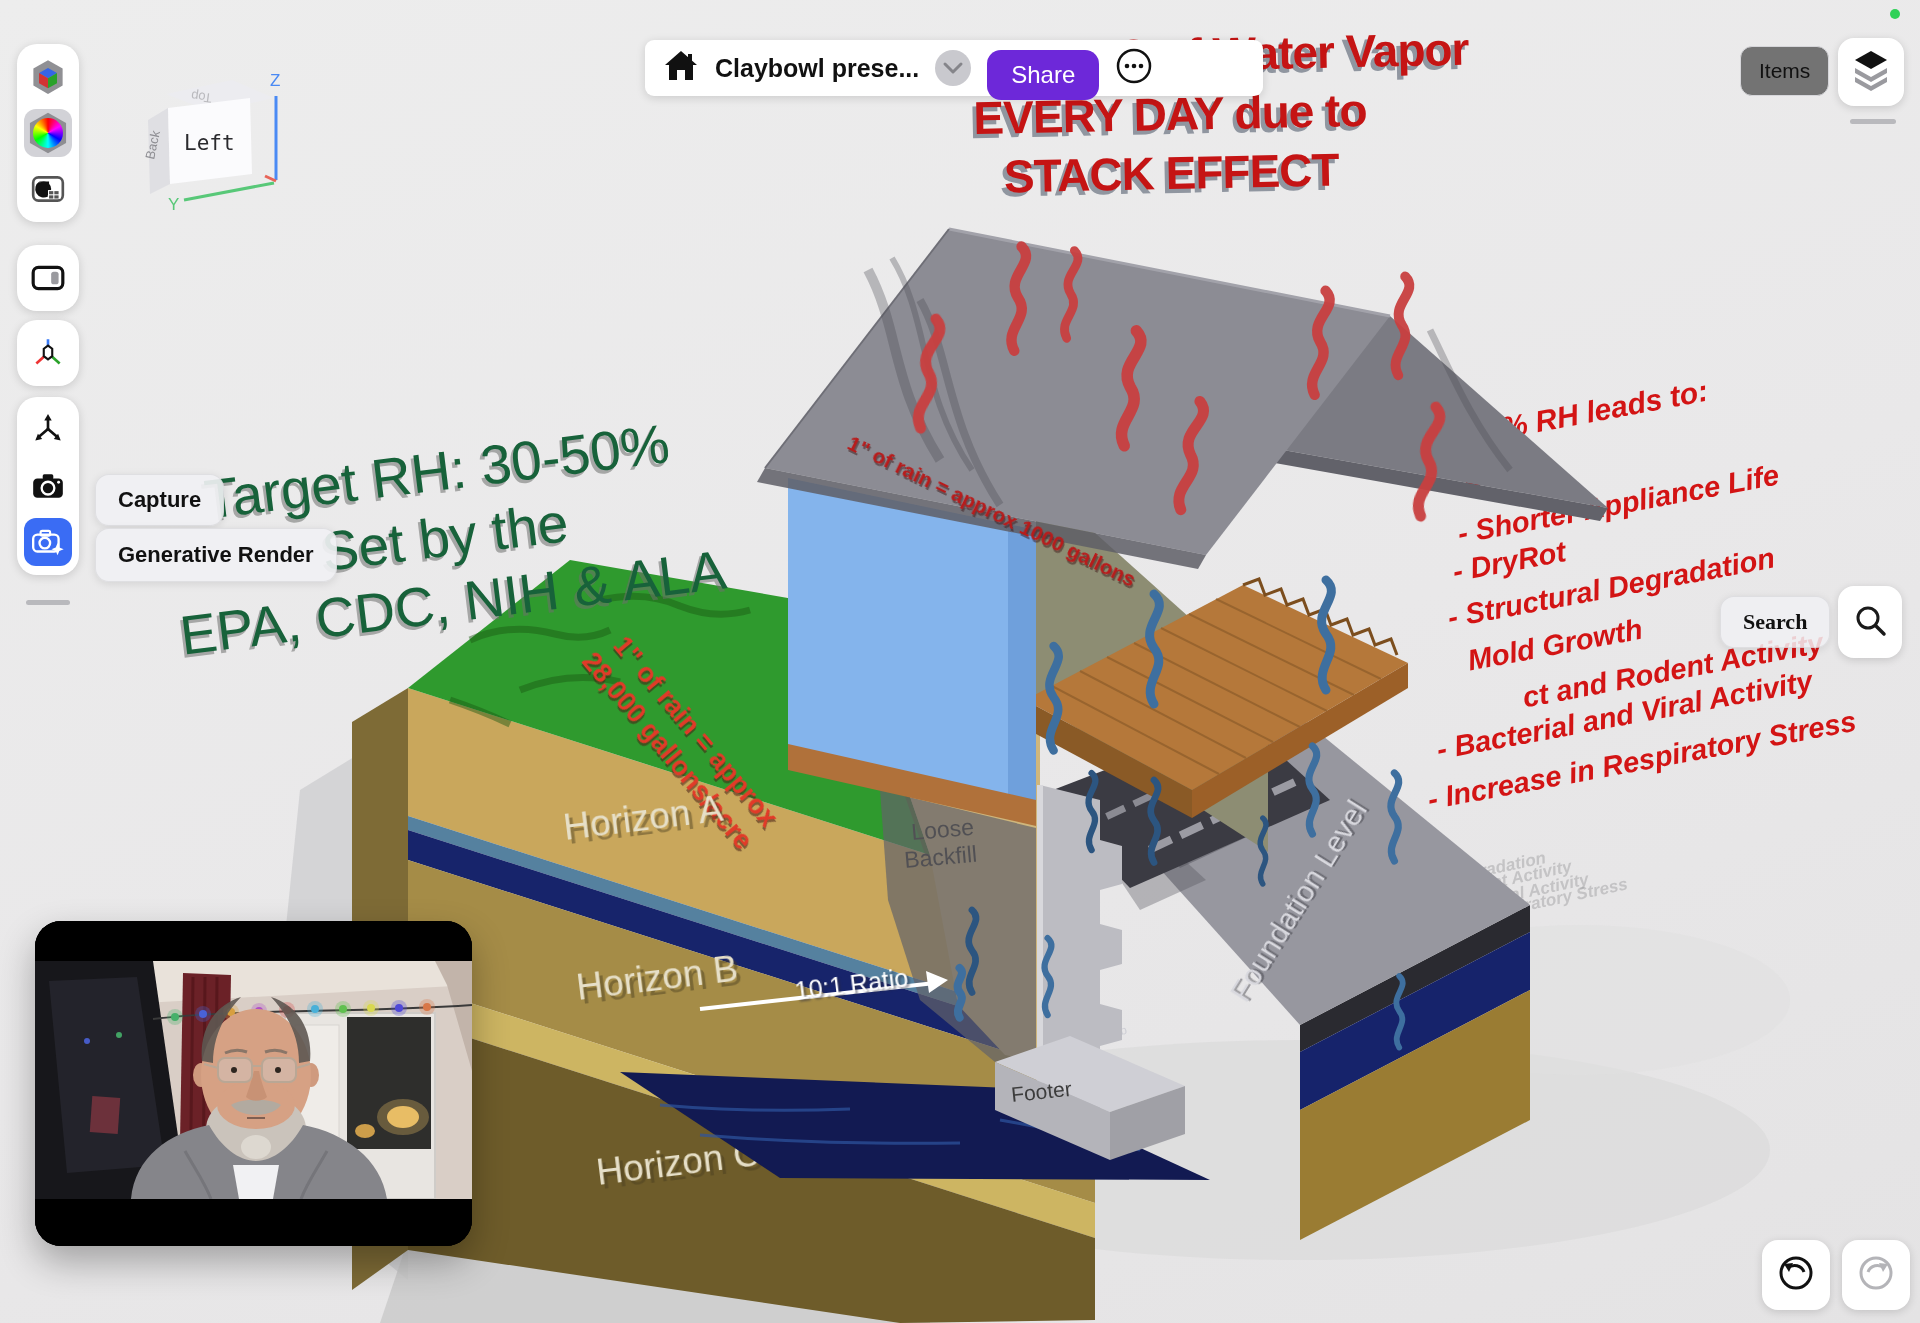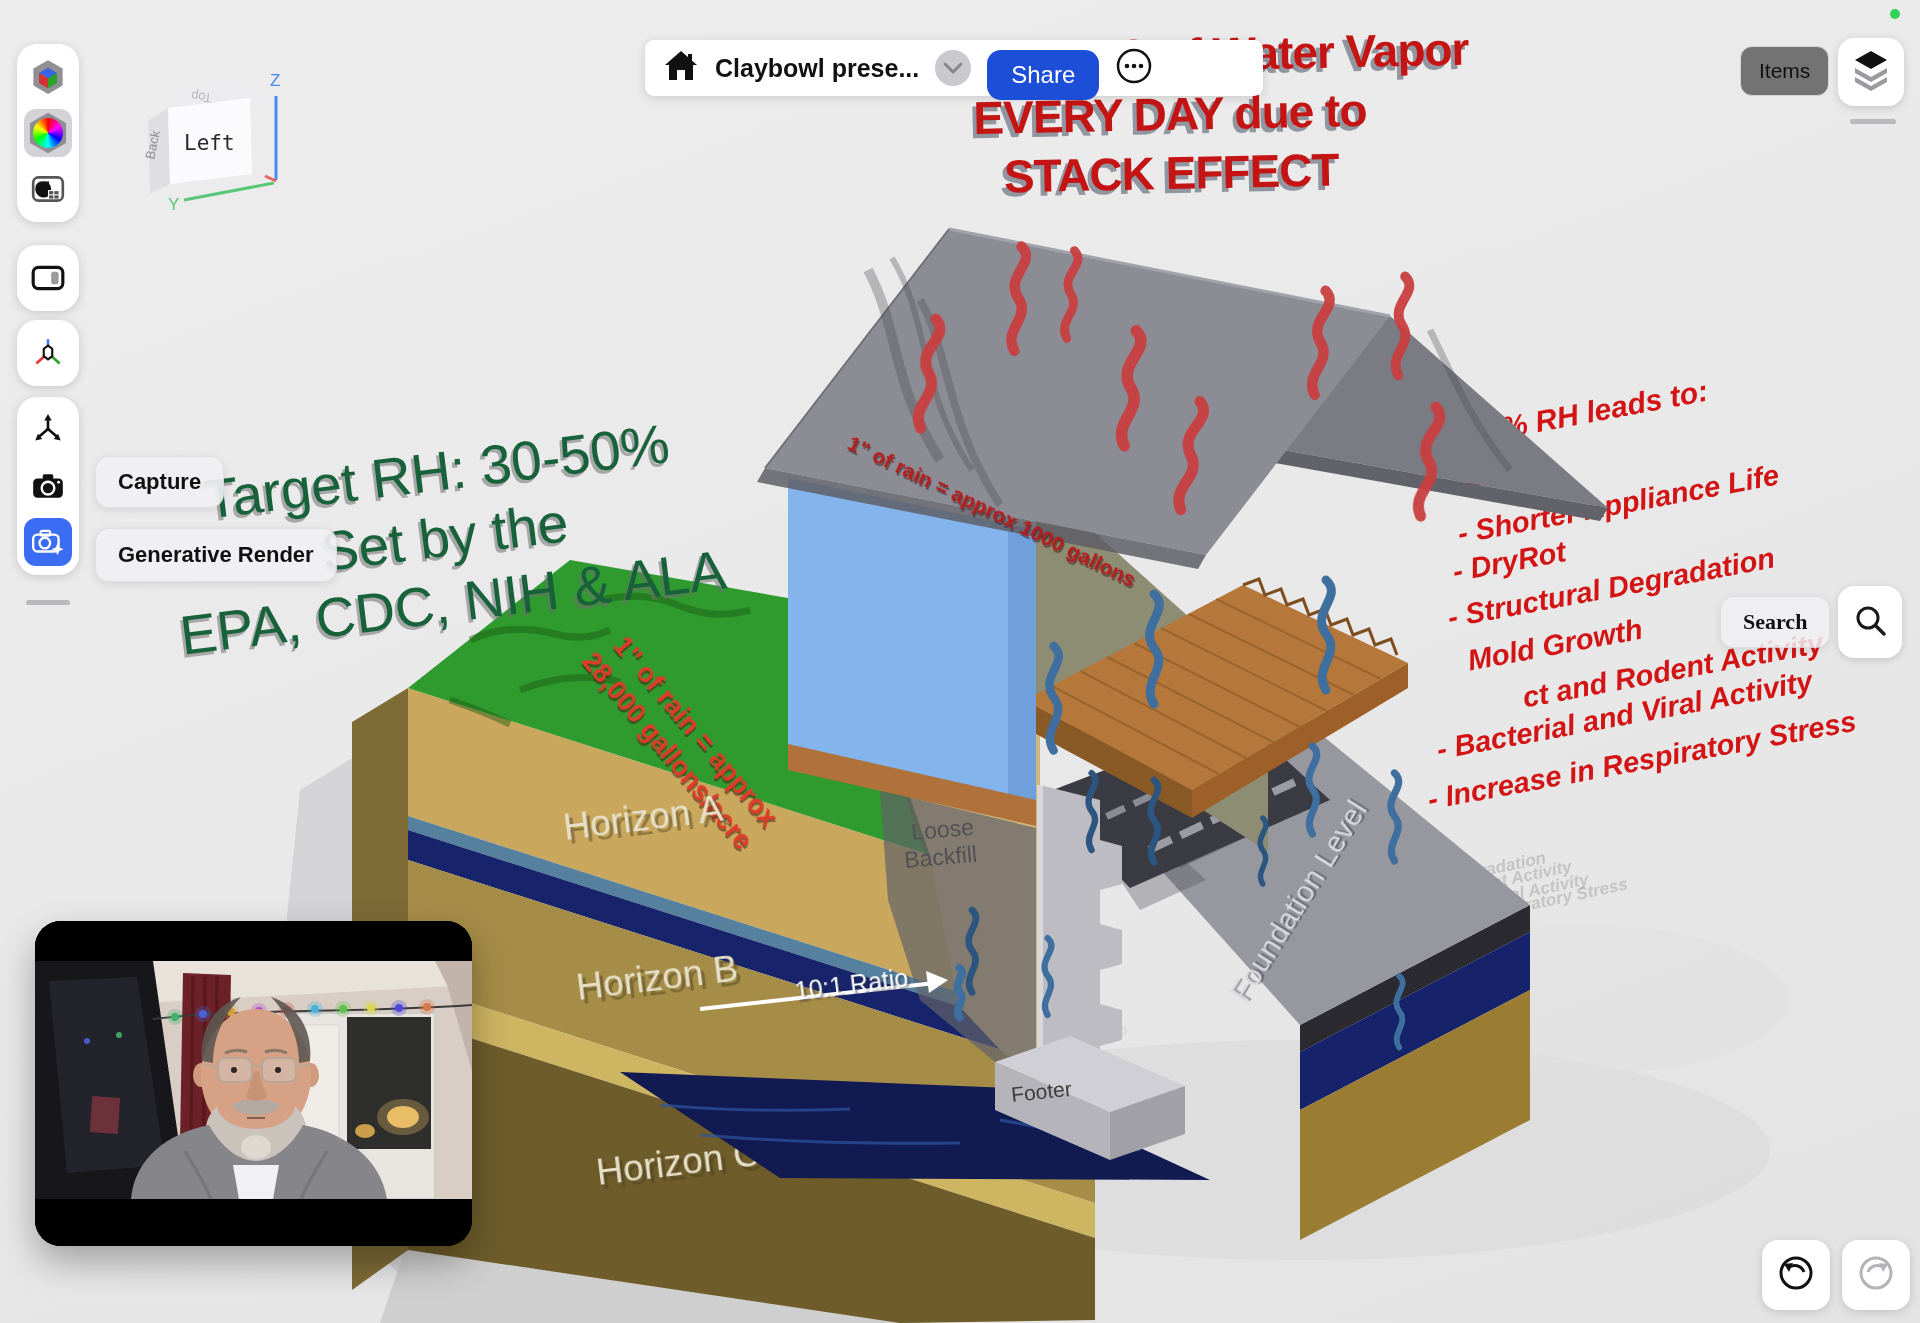--- a/index.html
+++ b/index.html
@@ -42,21 +42,21 @@
   }
   
   .toolbar {
     left:645px; top:40px; width:618px; height:56px; background:#fff;
     border-radius:9px; box-shadow:0 2px 10px rgba(0,0,0,.14);
     display:flex; align-items:center; padding:0 18px; gap:16px;
   }
   .tb-title { font-size:25px; font-weight:600; color:#111; white-space:nowrap; }
   .chev-circle { width:36px; height:36px; border-radius:50%; background:#c9c9ce;
     display:flex; align-items:center; justify-content:center; }
-  .share-btn { height:50px; padding:0 24px; border-radius:14px; background:#1d4ed8;
+  .share-btn { height:50px; padding:0 24px; border-radius:14px; background:#6d28d9;
     color:#fff; font-size:24px; font-weight:500; display:flex; align-items:center;margin-top:14px; }
   
   .items-btn { left:1740px; top:46px; height:50px; padding:0 18px; border-radius:12px;
     background:#737373; border:1px solid #d6d6da; color:#111; font-size:21px;
     font-weight:500; display:flex; align-items:center; }
   .sq-btn { background:#fff; border-radius:16px; box-shadow:0 2px 8px rgba(0,0,0,.15);
     display:flex; align-items:center; justify-content:center; }
   .status-dot { left:1890px; top:9px; width:10px; height:10px; border-radius:50%; background:#2FD158; }
   .drag-dash { background:#b9b9bd; border-radius:3px; }
   
@@ -411,21 +411,21 @@
       <svg width="36" height="36" viewBox="0 0 34 34">
         <rect x="3" y="10" width="24" height="16" rx="4" fill="none" stroke="#fff" stroke-width="2.2"></rect>
         <rect x="10" y="6.5" width="9" height="4.5" rx="1.5" fill="none" stroke="#fff" stroke-width="2"></rect>
         <circle cx="14" cy="18" r="5" fill="none" stroke="#fff" stroke-width="2.2"></circle>
         <path d="M26 18 l1.7 4.1 4.1 1.7 -4.1 1.7 -1.7 4.1 -1.7 -4.1 -4.1 -1.7 4.1 -1.7 Z" fill="#fff"></path>
       </svg>
     </div>
   </div>
   <div class="abs drag-dash" style="left:26px; top:600px; width:44px; height:5px;"></div>
 
-  <div class="tip" style="left:95px; top:456px;">Capture</div>
+  <div class="tip" style="left:95px; top:474px;">Capture</div>
   <div class="tip" style="left:95px; top:528px; height:54px;">Generative Render</div>
   <div class="tip" style="left:1720px; top:596px; background:rgba(240,240,243,.85);font-family:Liberation Serif, serif;">Search</div>
 
   <div class="abs sq-btn" style="left:1838px; top:586px; width:64px; height:72px;">
     <span>
       <svg width="36" height="36" viewBox="0 0 36 36">
         <circle cx="16" cy="16" r="10" fill="none" stroke="#1a1a1a" stroke-width="3"></circle>
         <line x1="24" y1="24" x2="32" y2="32" stroke="#1a1a1a" stroke-width="3.5" stroke-linecap="round"></line>
       </svg>
     </span>

